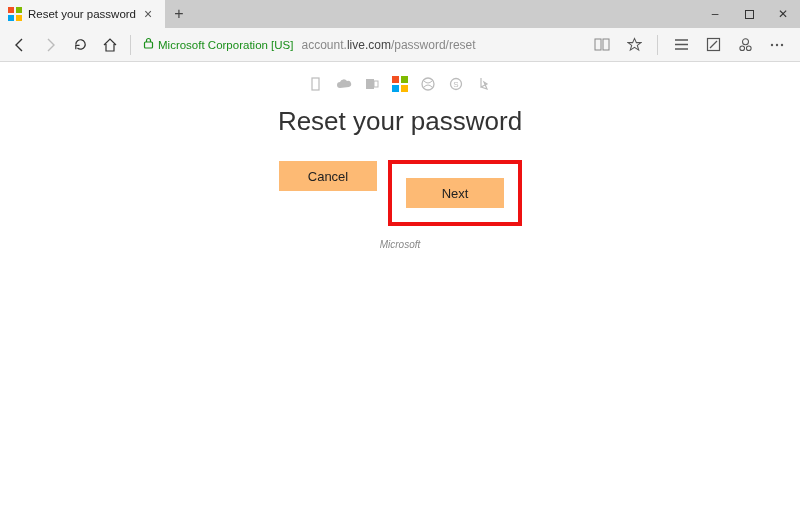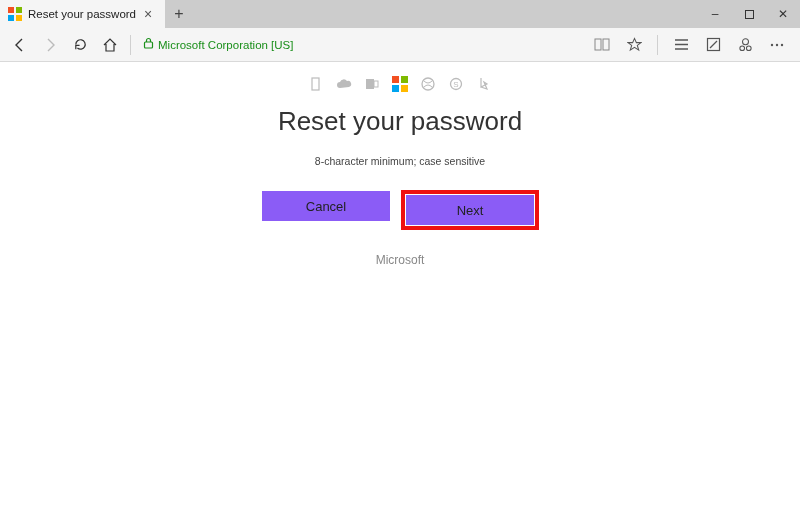--- a/index.html
+++ b/index.html
@@ -108,31 +108,31 @@
     width:240px; height:28px; margin:0 auto 8px;
     border:1px solid #aaa; display:block;
     padding:0 8px; font-size:12.5px; color:#333;
     outline:none;
   }
   .field::placeholder { color:#888; }
   .hint { font-size:10.5px; color:#444; margin-bottom:14px; }
 
   .btn-row { display:flex; gap:12px; justify-content:center; margin-top:24px; }
   .act-btn {
-    width:128px; height:30px; background:#8b5cf6; border:none;
+    width:98px; height:30px; background:#fdba74; border:none;
     font-size:13px; color:#222; cursor:pointer;
   }
   .highlight-box {
-    position:relative; padding:4px;
+    position:relative; padding:17px;
   }
   .highlight-box::after {
     content:""; position:absolute; inset:-1px;
     border:4px solid #e11; pointer-events:none;
   }
-  .footer-brand { font-size:12px; color:#888; margin-top:24px; }
+  .footer-brand { font-size:10px; color:#888; margin-top:14px;font-style:italic; }
 </style>
 </head>
 <body>
 
 <div class="title-bar">
   <div class="tab">
     <div class="fav">
       <div class="ms-grid">
           <span class="r"></span>
           <span class="g"></span>
@@ -181,20 +181,23 @@
   </div>
   <div class="sep"></div>
   <div class="address">
     <span class="lock">
       <svg width="11" height="12" viewBox="0 0 11 12">
           <rect x="1.5" y="5" width="8" height="6" rx="1" fill="none" stroke="#1a8f1a" stroke-width="1.2"></rect>
           <path d="M3.5 5 V3.5 a2 2 0 0 1 4 0 V5" fill="none" stroke="#1a8f1a" stroke-width="1.2"></path>
         </svg>
     </span>
     <span class="owner">Microsoft Corporation [US]</span>
+    <span class="url">
+      <span>account.</span><span class="host">live.com</span><span>/password/reset</span>
+    </span>
   </div>
   <div class="right-icons">
     <div class="tb-btn">
       <svg width="16" height="13" viewBox="0 0 16 13">
           <rect x="1" y="1" width="6" height="11" fill="none" stroke="#888" stroke-width="1"></rect>
           <rect x="9" y="1" width="6" height="11" fill="none" stroke="#888" stroke-width="1"></rect>
         </svg>
     </div>
     <div class="tb-btn">
       <svg width="15" height="15" viewBox="0 0 16 16">
@@ -272,21 +275,20 @@
       <span>
         <svg width="12" height="14" viewBox="0 0 12 14">
             <path d="M3 1 V10 L9 7 L6 5 L9 12 L3 10" fill="none" stroke="#bbb" stroke-width="1.2"></path>
           </svg>
       </span>
     </div>
 
     <h1>Reset your password</h1>
 
 
-    <div class="hint">8-character minimum; case sensitive</div>
 
 
     <div class="btn-row">
       <button class="act-btn">Cancel</button>
       <span class="highlight-box">
         <button class="act-btn">Next</button>
       </span>
     </div>
 
     <div class="footer-brand">Microsoft</div>

